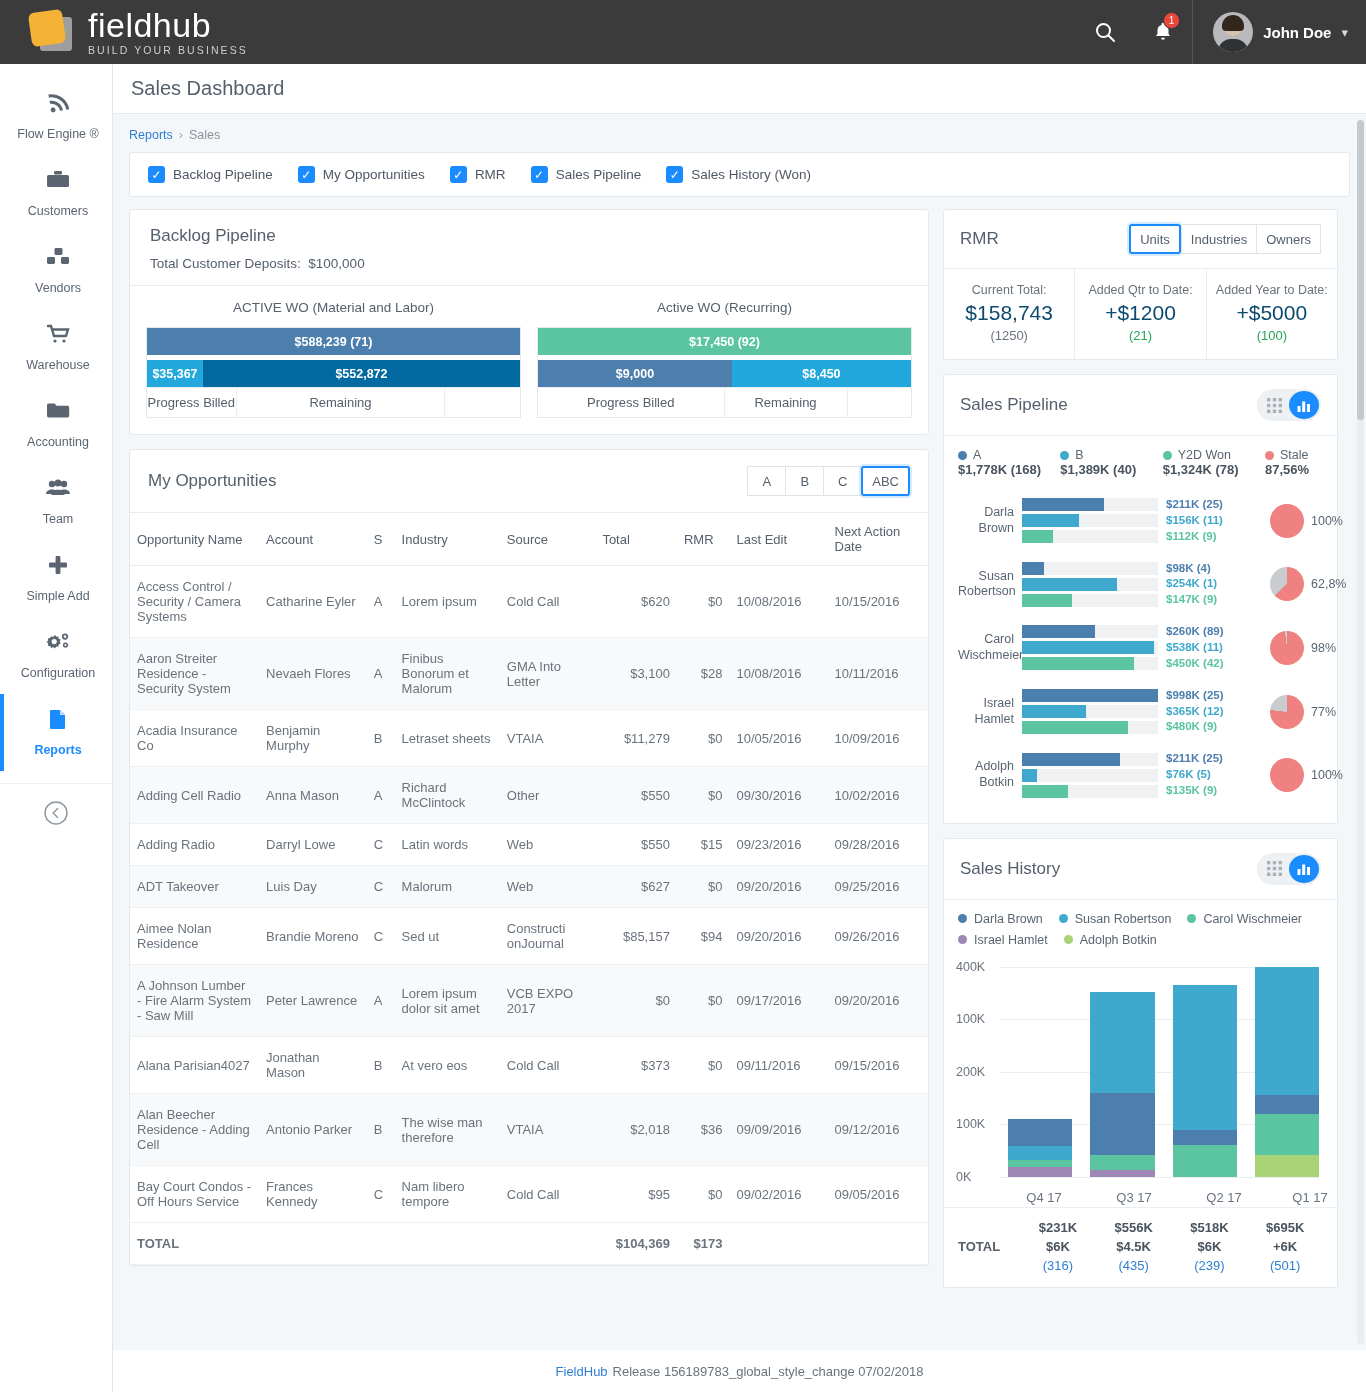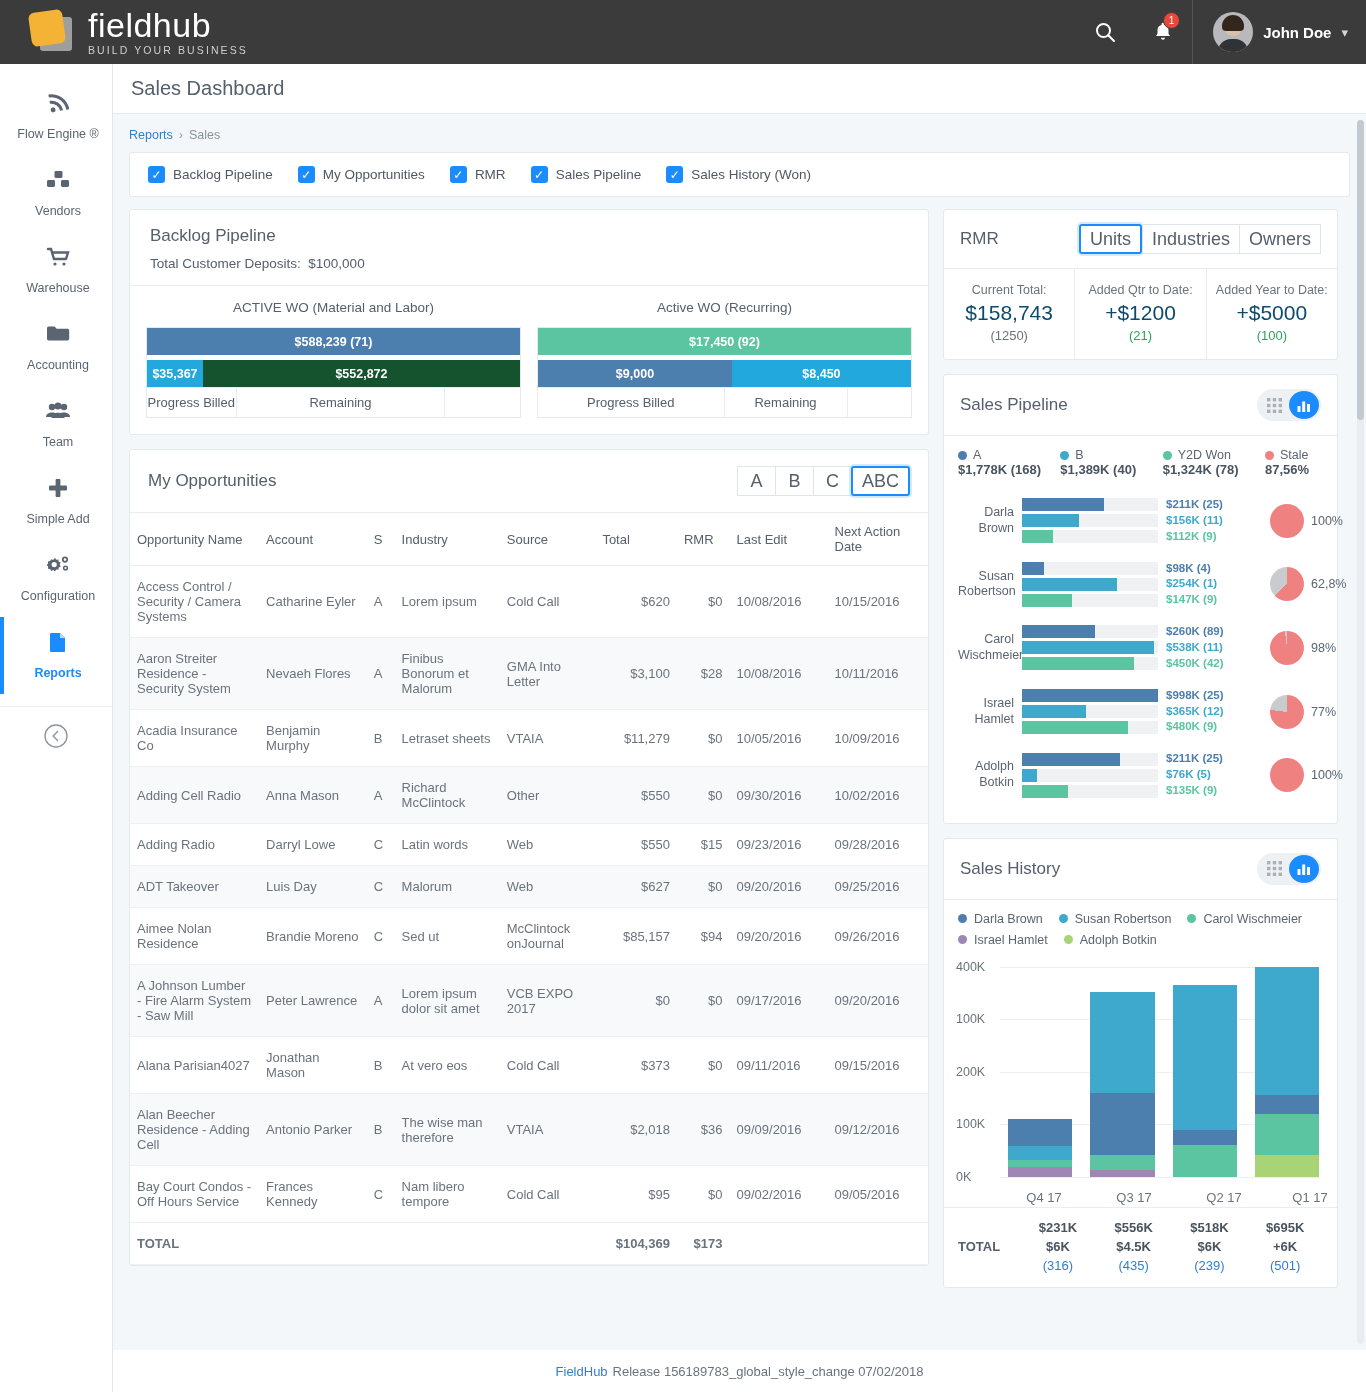--- a/index.html
+++ b/index.html
@@ -124,21 +124,21 @@
   .wo-labels { display: flex; height: 30px; border-top: 1px solid #e9edf1; }
   .wo-lab { font-size: 13px; color: #55606c; display:flex; align-items:center; justify-content:center;
             border-right: 1px solid #e9edf1; }
   .wo-lab:last-child { border-right: none; }
 
   
   .opp-head { display: flex; align-items: center; justify-content: space-between; padding: 16px 18px; }
   .seg { display: flex; }
   .seg button {
     min-width: 38px; height: 30px; background: #fff; border: 1px solid #dfe4e9;
-    border-right: none; font-size: 18px; color: #55606c; cursor: pointer;
+    border-right: none; font-size: 13px; color: #55606c; cursor: pointer;
     font-family: inherit; padding: 0 9px;
   }
   .seg button:last-child { border-right: 1px solid #dfe4e9; }
   .seg button.active {
     border: 2px solid #1a8cff; border-radius: 3px; color: #55606c;
     box-shadow: 0 0 0 2px rgba(26,140,255,.18);
   }
   table.opps { width: 100%; border-collapse: collapse; }
   table.opps th {
     text-align: left; font-size: 13px; font-weight: normal; color: #55606c;
@@ -257,20 +257,29 @@
   <div class="sidebar">
     <div class="nav-item">
       <span class="ico">
         <svg width="24" height="24" viewBox="0 0 24 24" fill="currentColor" style="transform:rotate(-10deg)">
           <circle cx="6" cy="18" r="2.4"></circle>
           <path d="M4 11.4a8.6 8.6 0 0 1 8.6 8.6h3A11.6 11.6 0 0 0 4 8.4z"></path>
           <path d="M4 5a15 15 0 0 1 15 15h3A18 18 0 0 0 4 2z"></path>
         </svg>
       </span>
       <span class="lbl">Flow Engine ®</span>
+    </div>
+    <div class="nav-item">
+      <span class="ico">
+        <svg width="26" height="24" viewBox="0 0 26 24" fill="currentColor">
+          <rect x="9" y="3" width="8" height="3.4" rx="1.2"></rect>
+          <rect x="2" y="7" width="22" height="12" rx="1.6"></rect>
+        </svg>
+      </span>
+      <span class="lbl">Customers</span>
     </div>
     <div class="nav-item">
       <span class="ico">
         <svg width="26" height="24" viewBox="0 0 26 24" fill="currentColor">
           <rect x="9.5" y="3" width="8" height="7" rx="1.4"></rect>
           <rect x="2" y="12" width="8" height="7" rx="1.4"></rect>
           <rect x="16" y="12" width="8" height="7" rx="1.4"></rect>
         </svg>
       </span>
       <span class="lbl">Vendors</span>
@@ -399,21 +408,21 @@
 
               <div class="wo-block">
                 <div class="wo-title">ACTIVE WO (Material and Labor)</div>
                 <div class="wo-table">
                   <div class="wo-row">
                     <div class="wo-bar" style="width:100%;background:#4d7fae">$588,239 (71)</div>
                   </div>
                   <div class="wo-row sep"></div>
                   <div class="wo-row">
                     <div class="wo-bar" style="width:15%;background:#22a8dc">$35,367</div>
-                    <div class="wo-bar" style="width:85%;background:#14532d">$552,872</div>
+                    <div class="wo-bar" style="width:85%;background:#0369a1">$552,872</div>
                   </div>
                   <div class="wo-labels">
                     <div class="wo-lab" style="width:24%">Progress Billed</div>
                     <div class="wo-lab" style="width:56%">Remaining</div>
                     <div class="wo-lab" style="width:20%"></div>
                   </div>
                 </div>
               </div>
 
               <div class="wo-block">
@@ -526,21 +535,21 @@
                   <td class="num">$627</td>
                   <td class="num">$0</td>
                   <td>09/20/2016</td>
                   <td>09/25/2016</td>
                 </tr>
                 <tr>
                   <td>Aimee Nolan Residence</td>
                   <td>Brandie Moreno</td>
                   <td>C</td>
                   <td>Sed ut</td>
-                  <td>McClintock onJournal</td>
+                  <td>Constructi onJournal</td>
                   <td class="num">$85,157</td>
                   <td class="num">$94</td>
                   <td>09/20/2016</td>
                   <td>09/26/2016</td>
                 </tr>
                 <tr>
                   <td>A Johnson Lumber - Fire Alarm System - Saw Mill</td>
                   <td>Peter Lawrence</td>
                   <td>A</td>
                   <td>Lorem ipsum dolor sit amet</td>

